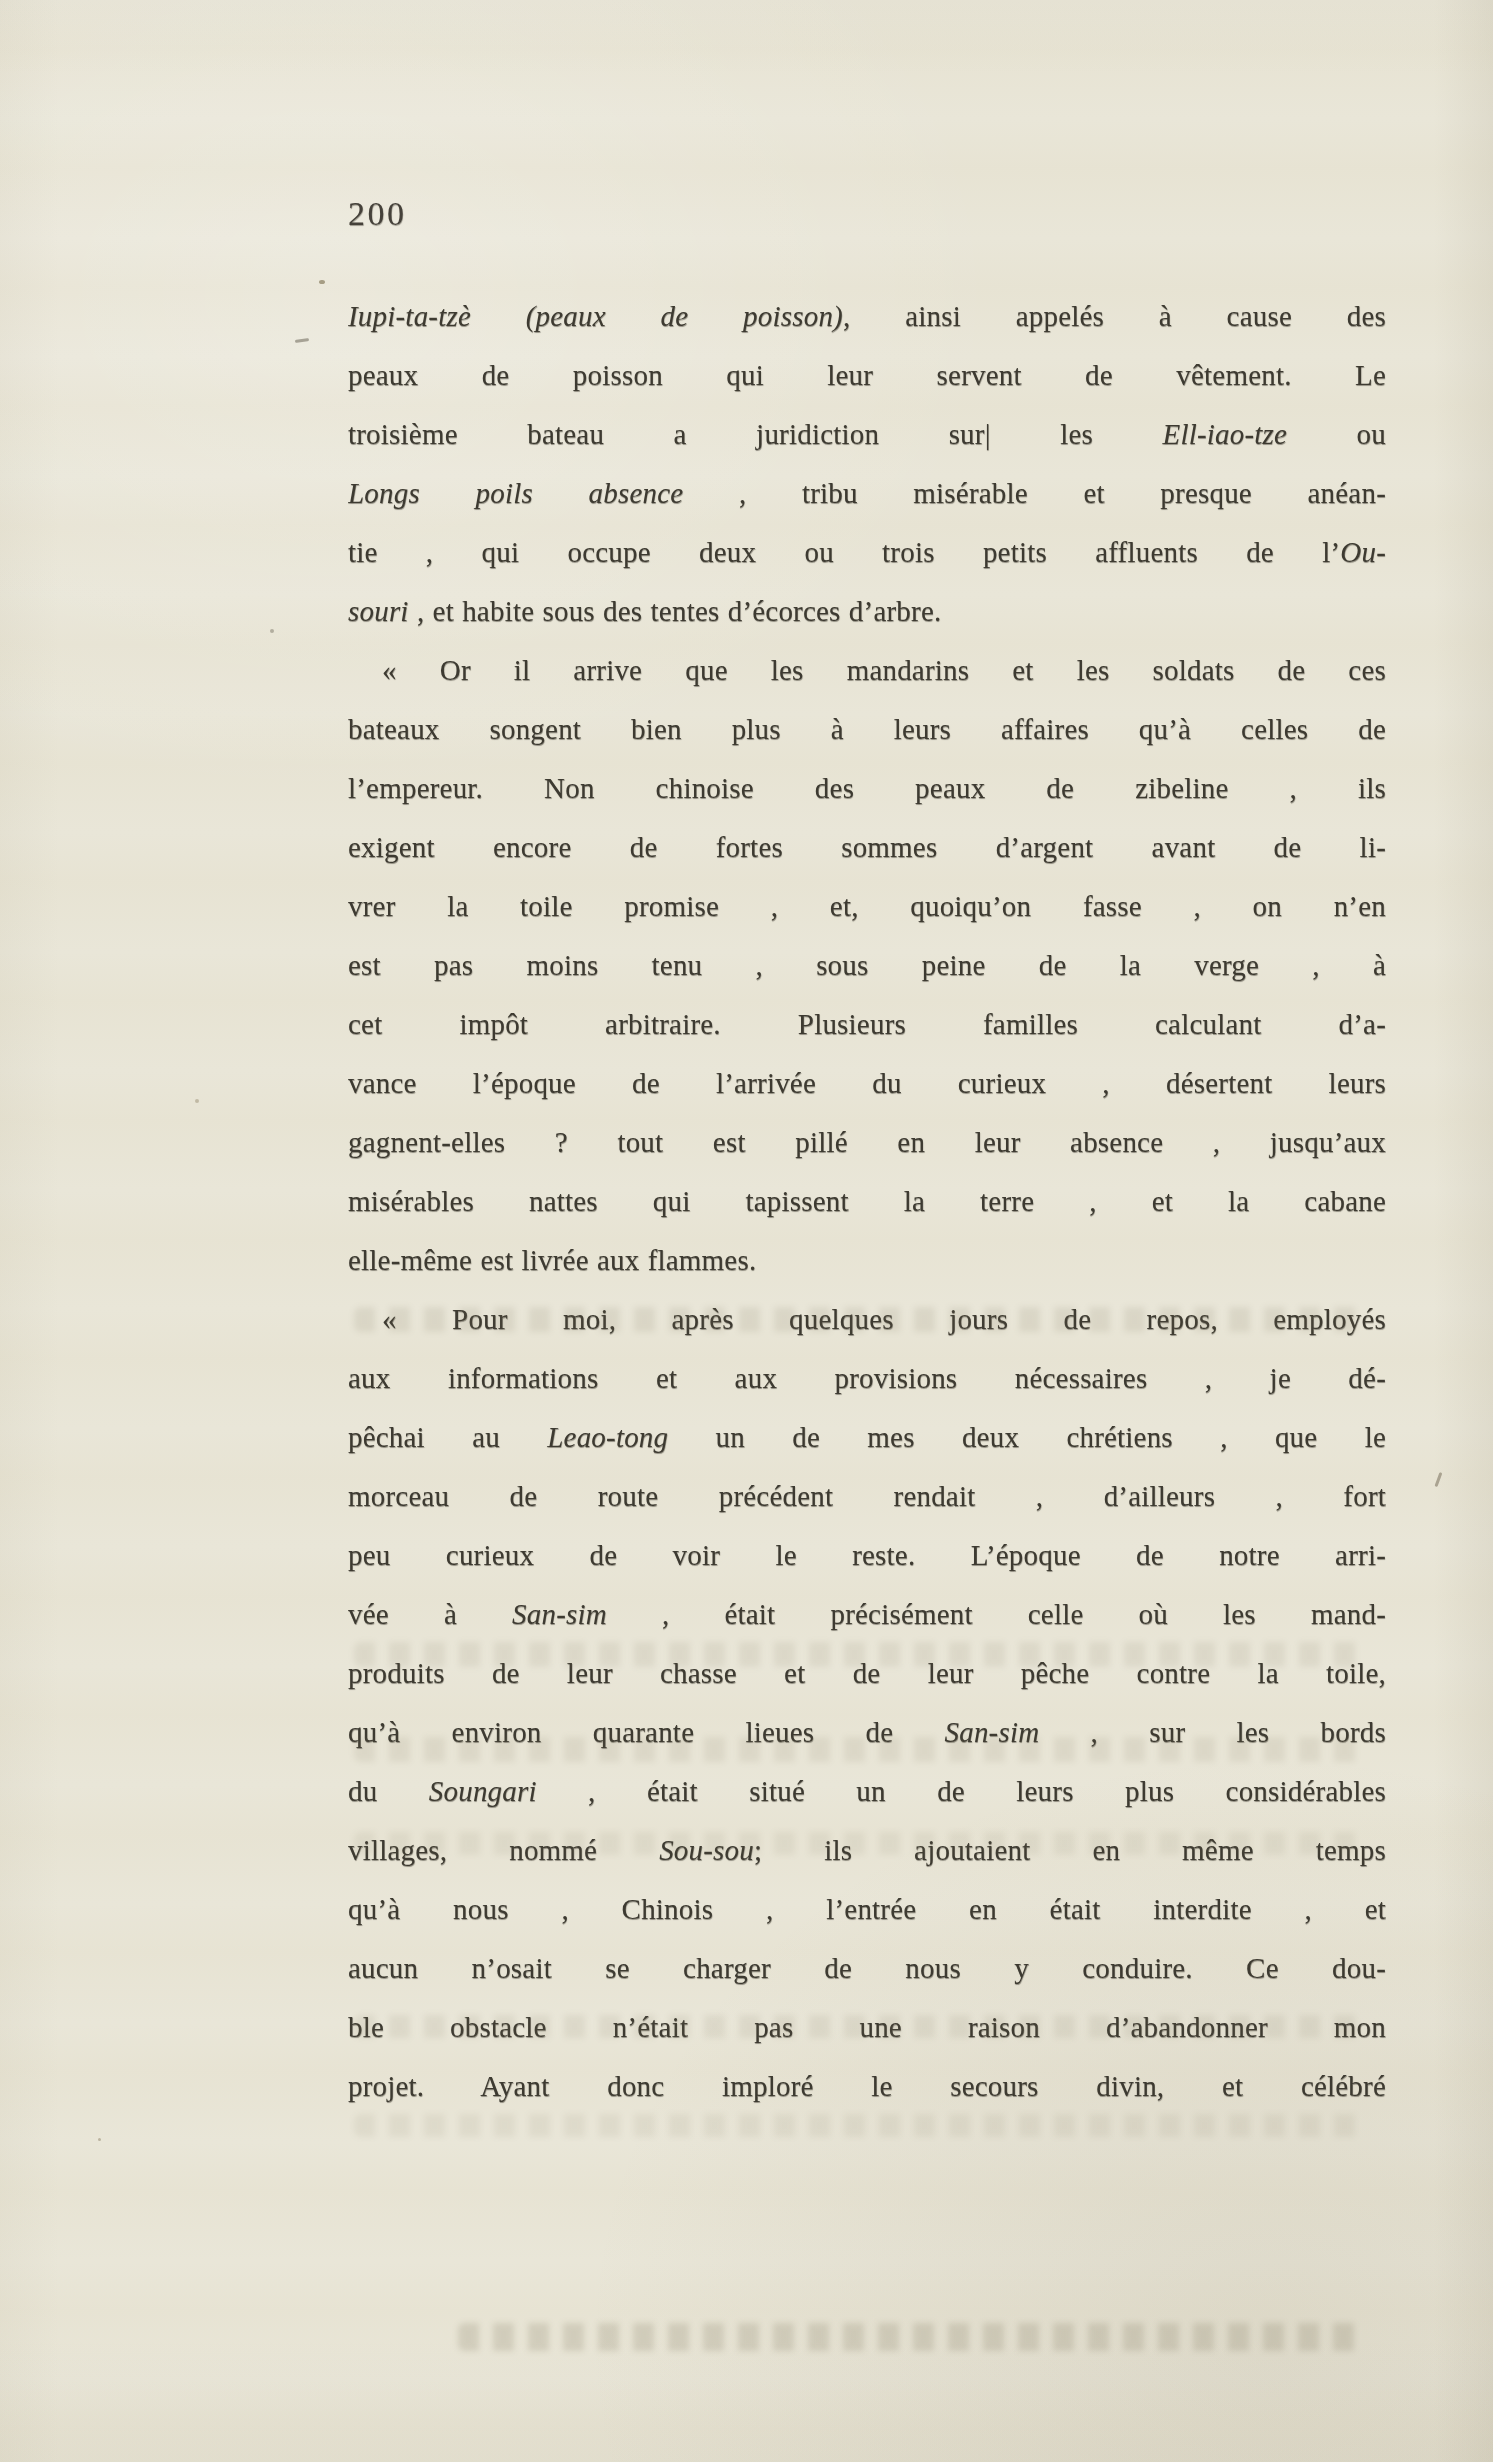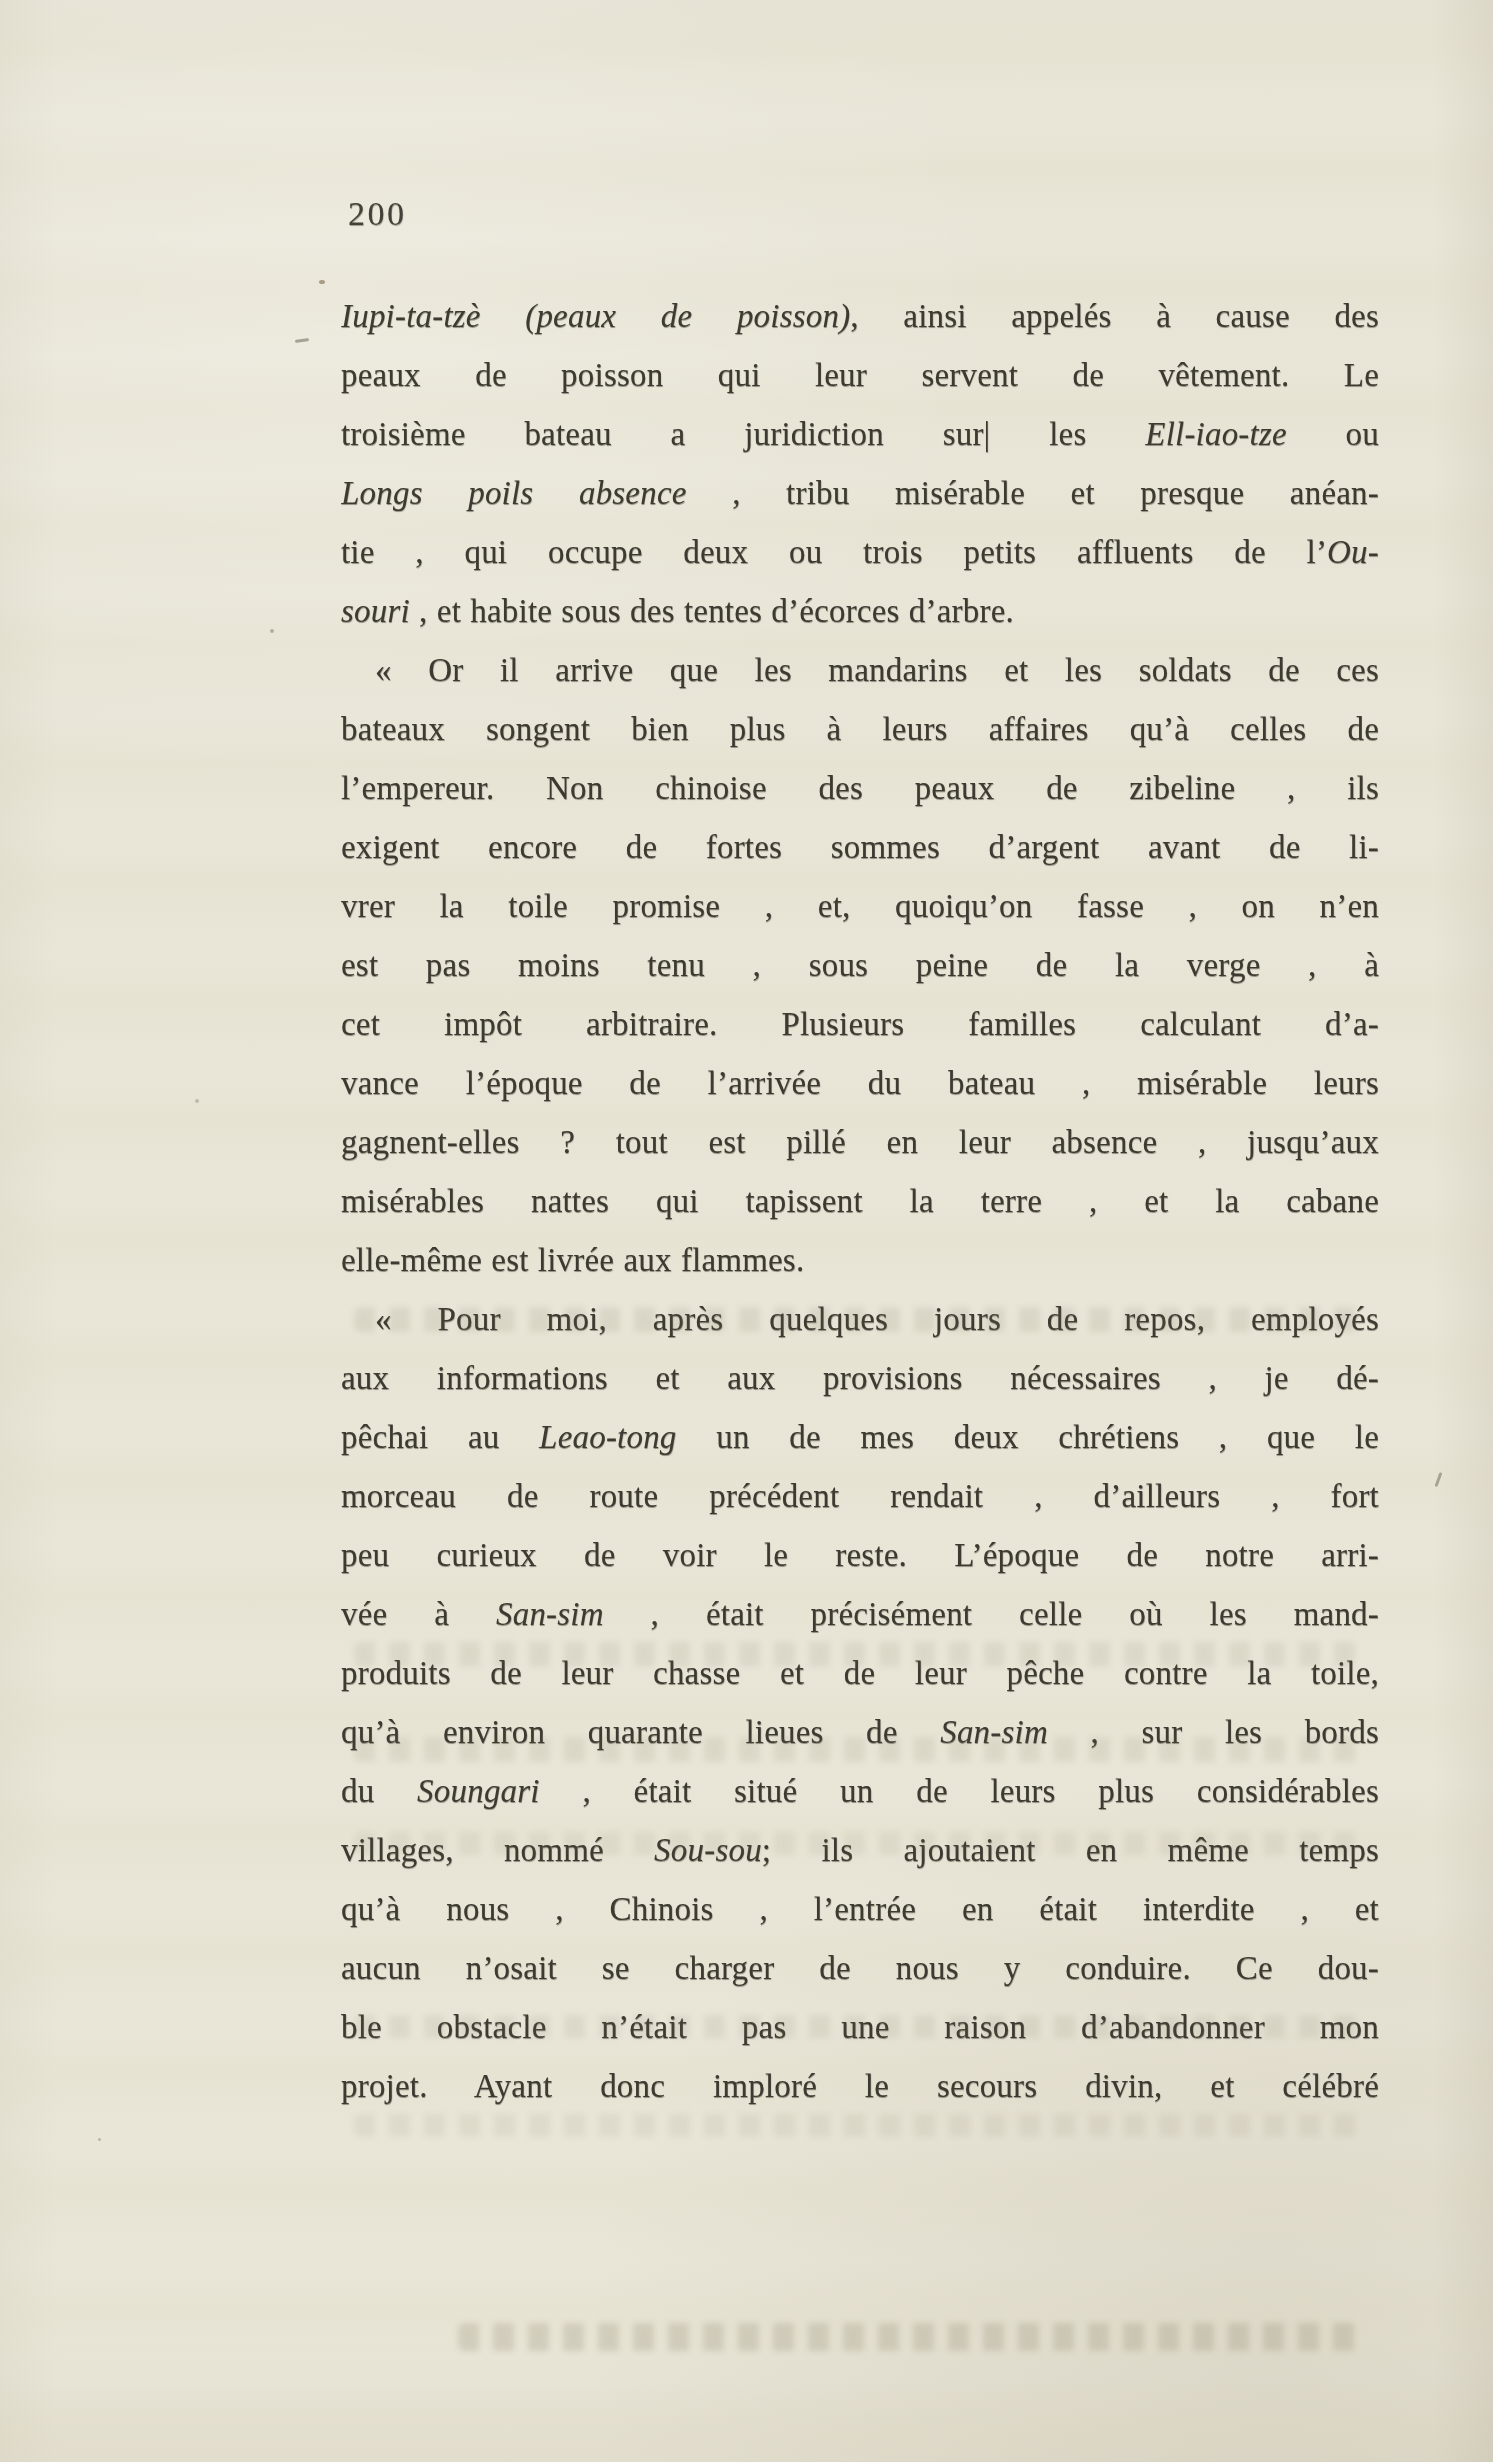--- a/index.html
+++ b/index.html
@@ -33,22 +33,22 @@
     position:absolute;
     left:348px;top:195px;width:1038px;
     text-align:left;
     font-size:34px;
     letter-spacing:2.5px;
     color:#45413a;
     text-shadow:0.5px 0.5px 0.8px rgba(60,55,45,0.45);
   }
   .text-block{
     position:absolute;
-    left:341px;top:287px;width:1038px;
-    font-size:33px;
+    left:348px;top:287px;width:1038px;
+    font-size:29px;
     line-height:59px;
     color:#3d3a31;
     letter-spacing:0.2px;
     word-spacing:0.8px;
     text-shadow:0.4px 0.5px 0.7px rgba(62,58,48,0.5);
   }
   .line{
     text-align:justify;
     text-align-last:justify;
     height:59px;
@@ -84,21 +84,21 @@
       <div class="line"><span class="it">Longs poils absence</span><span> , tribu misérable et presque anéan-</span></div>
       <div class="line"><span>tie , qui occupe deux ou trois petits affluents de l’</span><span class="it">Ou-</span></div>
       <div class="line para-end"><span class="it">souri</span><span> , et habite sous des tentes d’écorces d’arbre.</span></div>
       <div class="line indent"><span>« Or il arrive que les mandarins et les soldats de ces</span></div>
       <div class="line"><span>bateaux songent bien plus à leurs affaires qu’à celles de</span></div>
       <div class="line"><span>l’empereur. Non chinoise des peaux de zibeline , ils</span></div>
       <div class="line"><span>exigent encore de fortes sommes d’argent avant de li-</span></div>
       <div class="line"><span>vrer la toile promise , et, quoiqu’on fasse , on n’en</span></div>
       <div class="line"><span>est pas moins tenu , sous peine de la verge , à</span></div>
       <div class="line"><span>cet impôt arbitraire. Plusieurs familles calculant d’a-</span></div>
-      <div class="line"><span>vance l’époque de l’arrivée du bateau , misérable leurs</span></div>
+      <div class="line"><span>vance l’époque de l’arrivée du curieux , désertent leurs</span></div>
       <div class="line"><span>gagnent-elles ? tout est pillé en leur absence , jusqu’aux</span></div>
       <div class="line"><span>misérables nattes qui tapissent la terre , et la cabane</span></div>
       <div class="line para-end"><span>elle-même est livrée aux flammes.</span></div>
       <div class="line indent"><span>« Pour moi, après quelques jours de repos, employés</span></div>
       <div class="line"><span>aux informations et aux provisions nécessaires , je dé-</span></div>
       <div class="line"><span>pêchai au </span><span class="it">Leao-tong</span><span> un de mes deux chrétiens , que le</span></div>
       <div class="line"><span>morceau de route précédent rendait , d’ailleurs , fort</span></div>
       <div class="line"><span>peu curieux de voir le reste. L’époque de notre arri-</span></div>
       <div class="line"><span>vée à </span><span class="it">San-sim</span><span> , était précisément celle où les mand-</span></div>
       <div class="line"><span>produits de leur chasse et de leur pêche contre la toile,</span></div>

